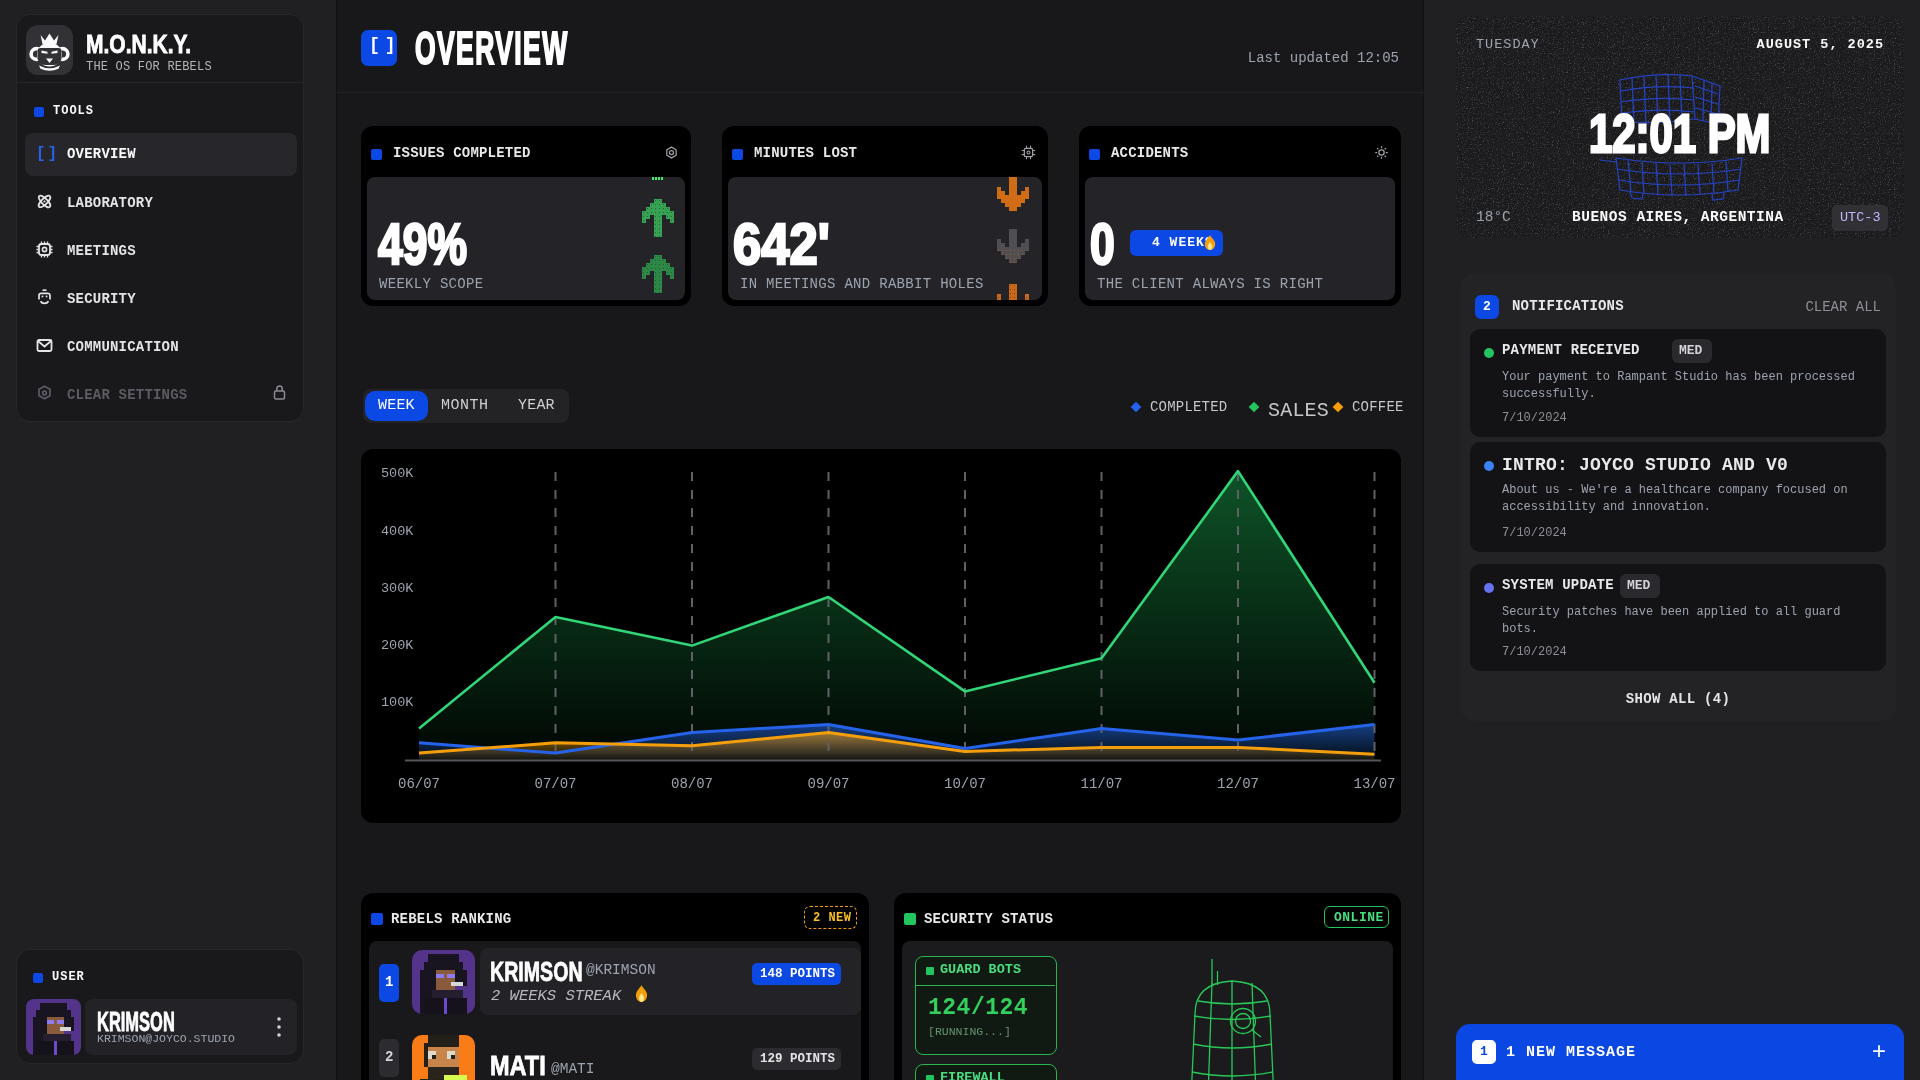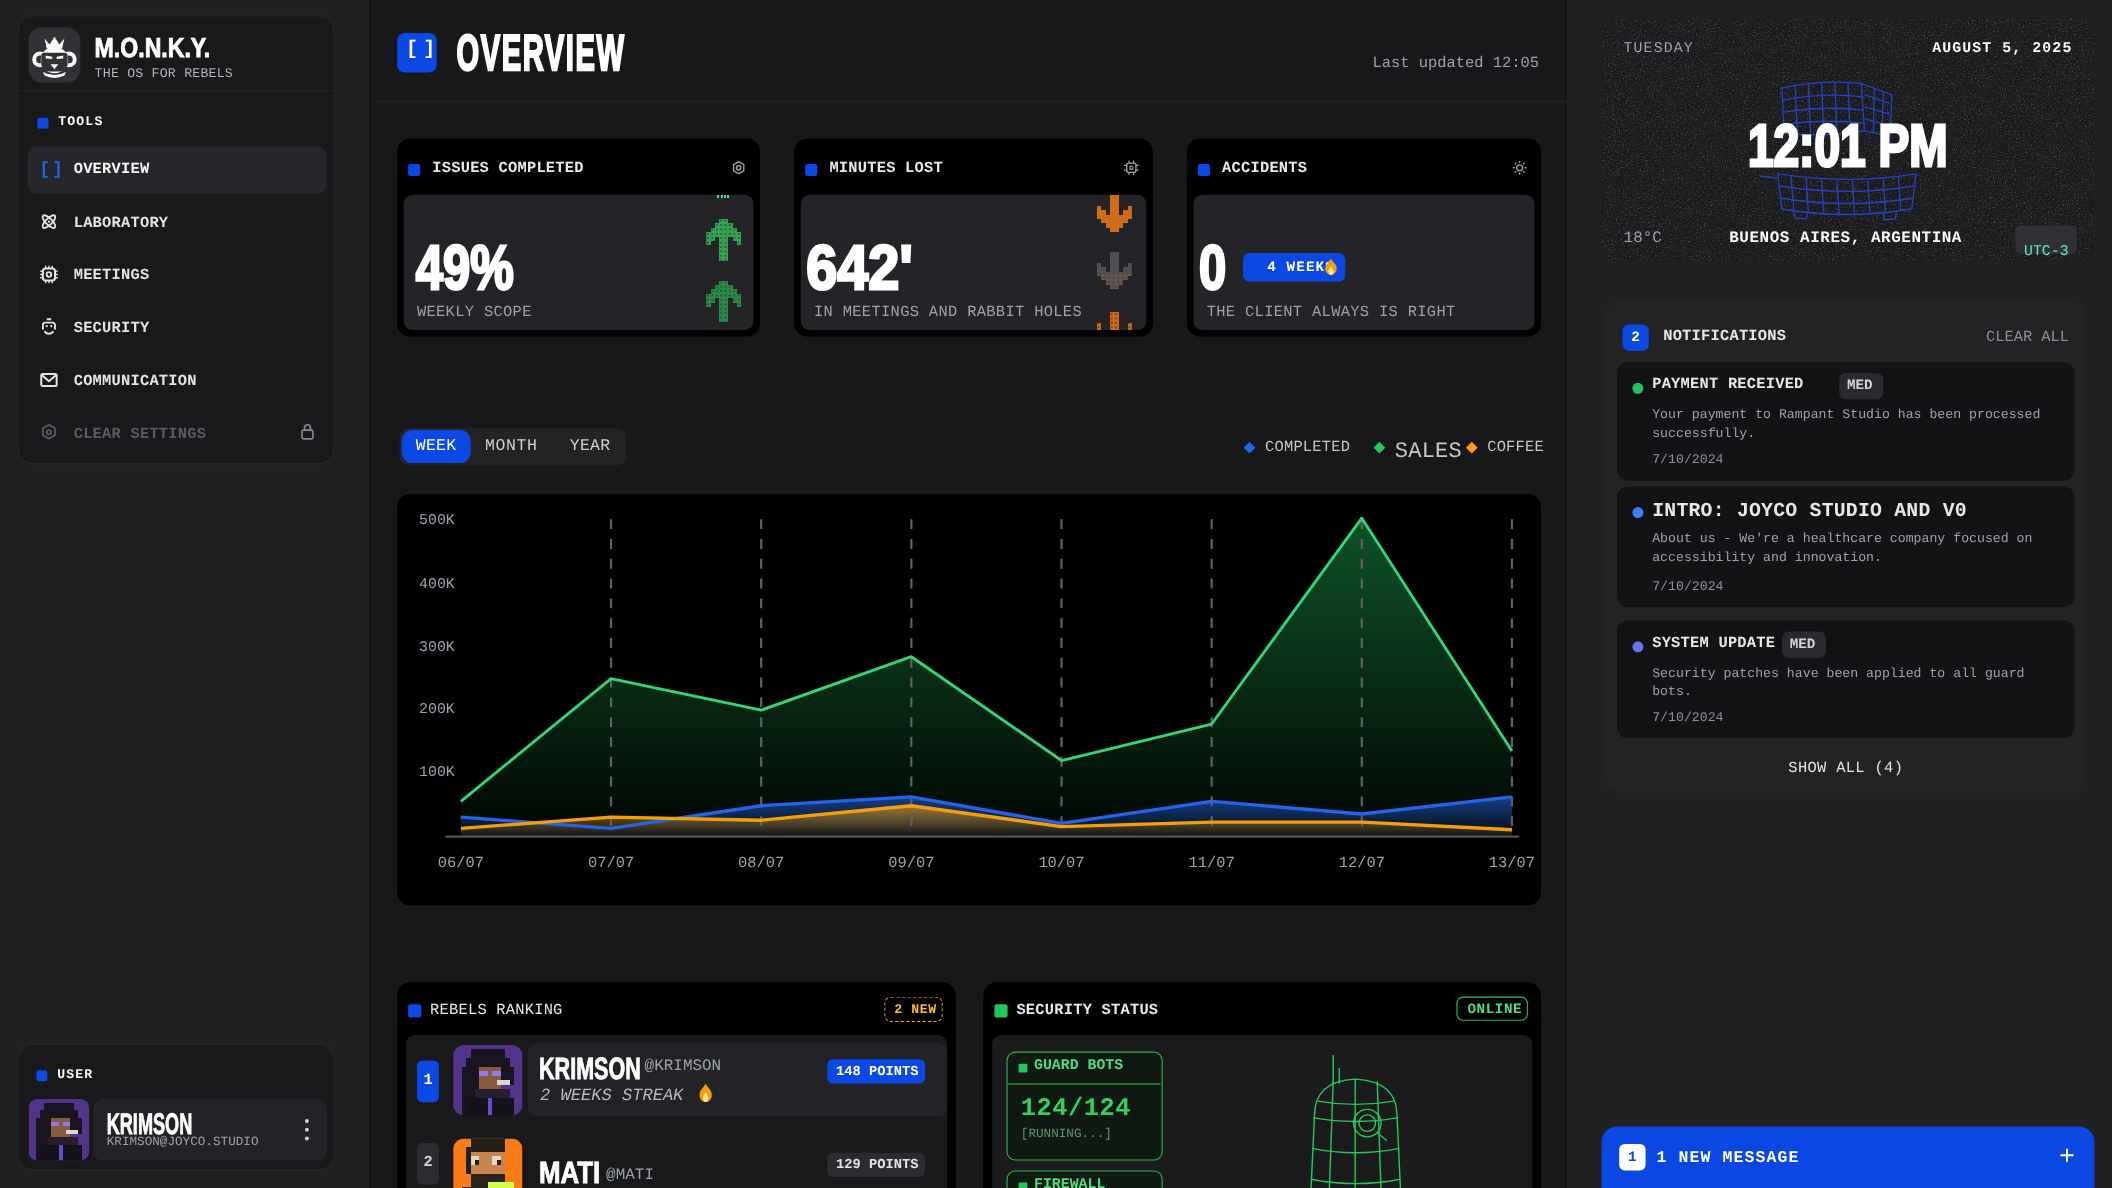--- a/index.html
+++ b/index.html
@@ -346,21 +346,21 @@
           <text x="604" y="339">10/07</text>
           <text x="740.5" y="339">11/07</text>
         <text x="877" y="339">12/07</text>
           <text x="1013.5" y="339">13/07</text>
       </g>
     </svg>
   </div>
 
   <div class="abs card" style="left:24px; top:893px; width:508px; height:200px;">
     <div class="abs" style="left:10px; top:19px;"><span class="sq"></span></div>
-    <div class="abs" style="left:30px; top:18px; font-size:14px; font-weight:normal; letter-spacing:0.2px;">REBELS RANKING</div>
+    <div class="abs" style="left:30px; top:18px; font-size:14px; font-weight:bold; letter-spacing:0.2px;">REBELS RANKING</div>
     <div class="abs" style="left:443px; top:13px; width:53px; height:23px; white-space:nowrap; border:1px dashed #f59e0b; border-radius:6px;">
       <span style="position:absolute; left:8px; top:4px; font-size:12px; font-weight:bold; color:#fbbf24; letter-spacing:0.5px; white-space:nowrap;">2 NEW</span>
     </div>
     <div class="abs" style="left:8px; top:48px; width:492px; height:152px; background:#19191b; border-radius:8px;">
 
       <div class="abs" style="left:111px; top:7px; width:381px; height:67px; background:#232327; border-radius:8px;"></div>
       <div class="abs" style="left:10px; top:23px; width:20px; height:38px; background:#0c48e4; border-radius:5px;">
         <span style="position:absolute; left:6px; top:10px; font-size:14px; font-weight:bold; color:#fff;">1</span>
       </div>
       <div class="abs" style="left:43px; top:9px; width:63px; height:64px; border-radius:10px; overflow:hidden;">
@@ -482,21 +482,21 @@
       <path d="M8,88 L24,90"></path>
       <path d="M38,120 l2,6 l10,1 l1,-5 M120,122 l1,6 l10,-1 l1,-6"></path>
     </g>
   </svg>
   <div class="abs" style="left:20px; top:21px; font-size:13.5px; color:#9ca3af; letter-spacing:1px;">TUESDAY</div>
   <div class="abs" style="right:20px; top:21px; font-size:13.5px; font-weight:bold; color:#fafafa; letter-spacing:1px;">AUGUST 5, 2025</div>
   <div class="abs hvy" style="left:133px; top:86px; font-size:54px; transform:scaleX(0.775); -webkit-text-stroke:2.8px #fff; letter-spacing:0;">12:01 PM</div>
   <div class="abs" style="left:20px; top:193px; font-size:14.5px; color:#9ca3af;">18°C</div>
   <div class="abs" style="left:116px; top:193px; font-size:14.5px; font-weight:bold; color:#fafafa; letter-spacing:0.5px;">BUENOS AIRES, ARGENTINA</div>
   <div class="abs" style="right:16px; top:189px; width:56px; height:26px; background:#313135; border-radius:5px;">
-    <span style="position:absolute; left:8px; top:17px; font-size:13.5px; color:#5eead4;">UTC-3</span>
+    <span style="position:absolute; left:8px; top:5px; font-size:13.5px; color:#c4b5fd;">UTC-3</span>
   </div>
 </div>
 
 <div class="abs" id="notifs" style="left:1460px; top:274px; width:436px; height:447px; background:#232326; border-radius:14px;">
   <div class="abs" style="left:15px; top:21px; width:24px; height:24px; background:#0c48e4; border-radius:6px;">
     <span style="position:absolute; left:8px; top:4px; font-size:13px; font-weight:bold; color:#fff;">2</span>
   </div>
   <div class="abs" style="left:52px; top:24px; font-size:14px; font-weight:bold; letter-spacing:0.2px;">NOTIFICATIONS</div>
   <div class="abs" style="right:15px; top:25px; font-size:14px; color:#8e8e96; letter-spacing:0;">CLEAR ALL</div>
 
@@ -520,21 +520,21 @@
   <div class="abs" style="left:10px; top:290px; width:416px; height:107px; background:#131316; border-radius:10px;">
     <div class="abs" style="left:14px; top:19px; width:10px; height:10px; background:#6474f0; border-radius:50%;"></div>
     <div class="abs" style="left:32px; top:13px; font-size:14px; font-weight:bold; letter-spacing:0.2px;">SYSTEM UPDATE</div>
     <div class="abs" style="left:150px; top:10px; width:40px; height:24px; background:#2a2a2e; border-radius:6px;">
       <span style="position:absolute; left:7px; top:4px; font-size:13px; font-weight:bold; color:#d4d4d8;">MED</span>
     </div>
     <div class="abs" style="left:32px; top:40px; width:370px; font-size:12px; line-height:16.5px; color:#9ca3af;">Security patches have been applied to all guard bots.</div>
     <div class="abs" style="left:32px; top:81px; font-size:12px; color:#8e8e96;">7/10/2024</div>
   </div>
 
-  <div class="abs" style="left:0; bottom:14px; width:436px; text-align:center; font-size:14px; font-weight:normal; color:#e4e4e7; letter-spacing:0.3px;">SHOW ALL (4)</div>
+  <div class="abs" style="left:0; bottom:14px; width:436px; text-align:center; font-size:14px; font-weight:bold; color:#e4e4e7; letter-spacing:0.3px;">SHOW ALL (4)</div>
 </div>
 
 <div class="abs" id="bluebar" style="left:1456px; top:1024px; width:448px; height:56px; background:#0b47e2; border-radius:14px 14px 0 0;">
   <div class="abs" style="left:16px; top:16px; width:24px; height:24px; background:#fff; border-radius:5px;">
     <span style="position:absolute; left:8px; top:4px; font-size:13px; font-weight:bold; color:#0b47e2;">1</span>
   </div>
   <div class="abs" style="left:50px; top:20px; font-size:15px; font-weight:bold; color:#fff; letter-spacing:1px;">1 NEW MESSAGE</div>
   <div class="abs" style="right:18px; top:13px; font-size:24px; color:#fff; font-family:'Liberation Sans',sans-serif;">+</div>
 </div>
 

